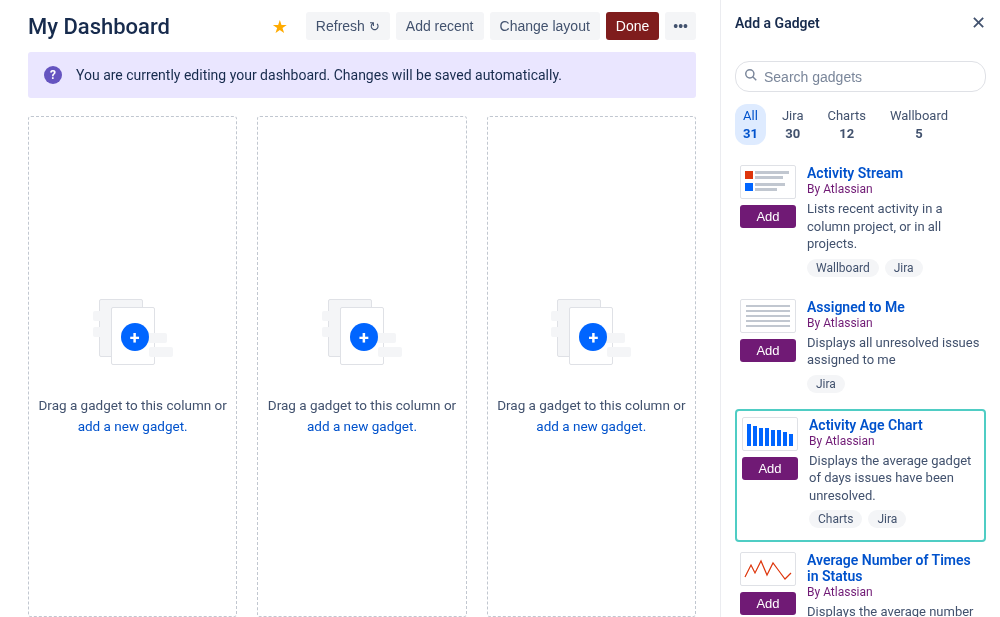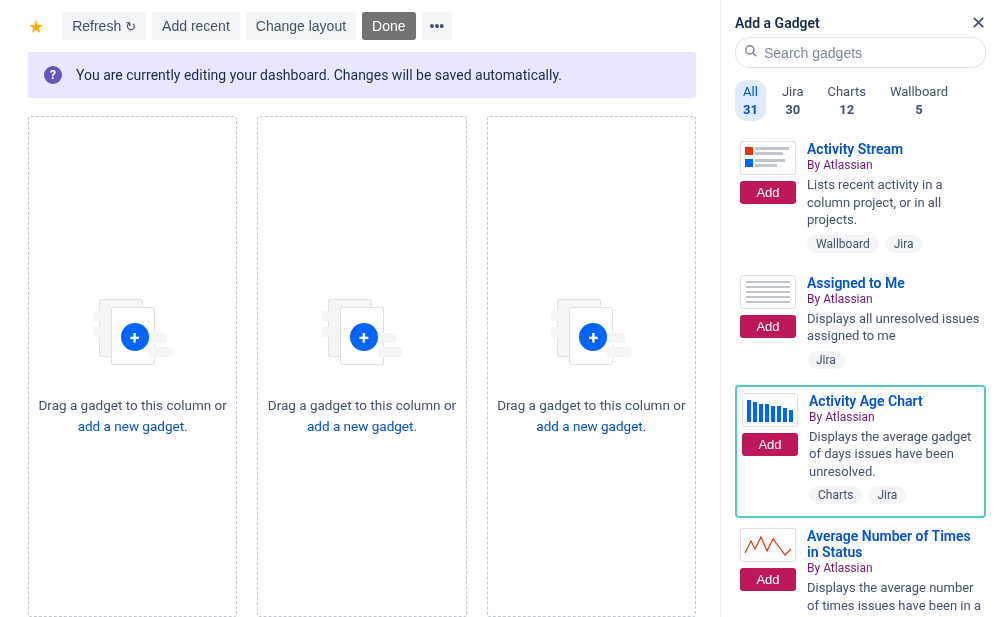--- a/index.html
+++ b/index.html
@@ -44,21 +44,21 @@
     padding: 6px 10px;
     font-size: 14px;
     cursor: pointer;
     margin-left: 6px;
     display: flex;
     align-items: center;
     gap: 4px;
     justify-content: center;
   }
   .btn.primary {
-    background: #737373;
+    background: #7f1d1d;
     color: #fff;
   }
   .btn.iconbtn { padding: 6px 8px; }
   .refresh-icon { font-size: 13px; }
   .banner {
     margin: 0 24px 18px 28px;
     background: #EAE6FF;
     border-radius: 3px;
     padding: 14px 16px;
     display: flex;
@@ -141,21 +141,21 @@
     border-left: 1px solid #EBECF0;
     padding: 12px 14px 0 14px;
     display: flex;
     flex-direction: column;
     overflow: hidden;
   }
   .sidebar-head {
     display: flex;
     align-items: center;
     justify-content: space-between;
-    margin-bottom: 4px;
+    margin-bottom: 28px;
   }
   .sidebar-title {
     font-size: 14px;
     font-weight: 600;
   }
   .close-icon {
     font-size: 18px;
     color: #42526E;
     cursor: pointer;
   }
@@ -232,21 +232,21 @@
     align-items: center;
     justify-content: center;
     font-size: 8px;
     color: #97A0AF;
     position: relative;
   }
   .thumb .bars { display:flex; align-items:flex-end; gap:2px; height:24px; }
   .thumb .bars span { width:4px; background:#0065FF; }
   .thumb svg { width:50px; height:28px; }
   .addbtn {
-    background: #be185d;
+    background: #701a75;
     color: #fff;
     border: none;
     border-radius: 3px;
     padding: 4px 0;
     font-size: 13px;
     cursor: pointer;
     width: 56px;
   }
   .gadget-right { flex: 1; }
   .gtitle {
@@ -273,20 +273,21 @@
     border-radius: 10px;
     font-size: 12px;
     padding: 2px 9px;
   }
 </style>
 </head>
 <body>
 
 <div class="main">
   <div class="header">
+    <div class="page-title">My Dashboard</div>
     <span class="star-icon">★</span>
     <button class="btn">
       <span>Refresh</span>
       <span class="refresh-icon">↻</span>
     </button>
     <button class="btn">Add recent</button>
     <button class="btn">Change layout</button>
     <button class="btn primary">Done</button>
     <button class="btn iconbtn">
       <span>•••</span>

